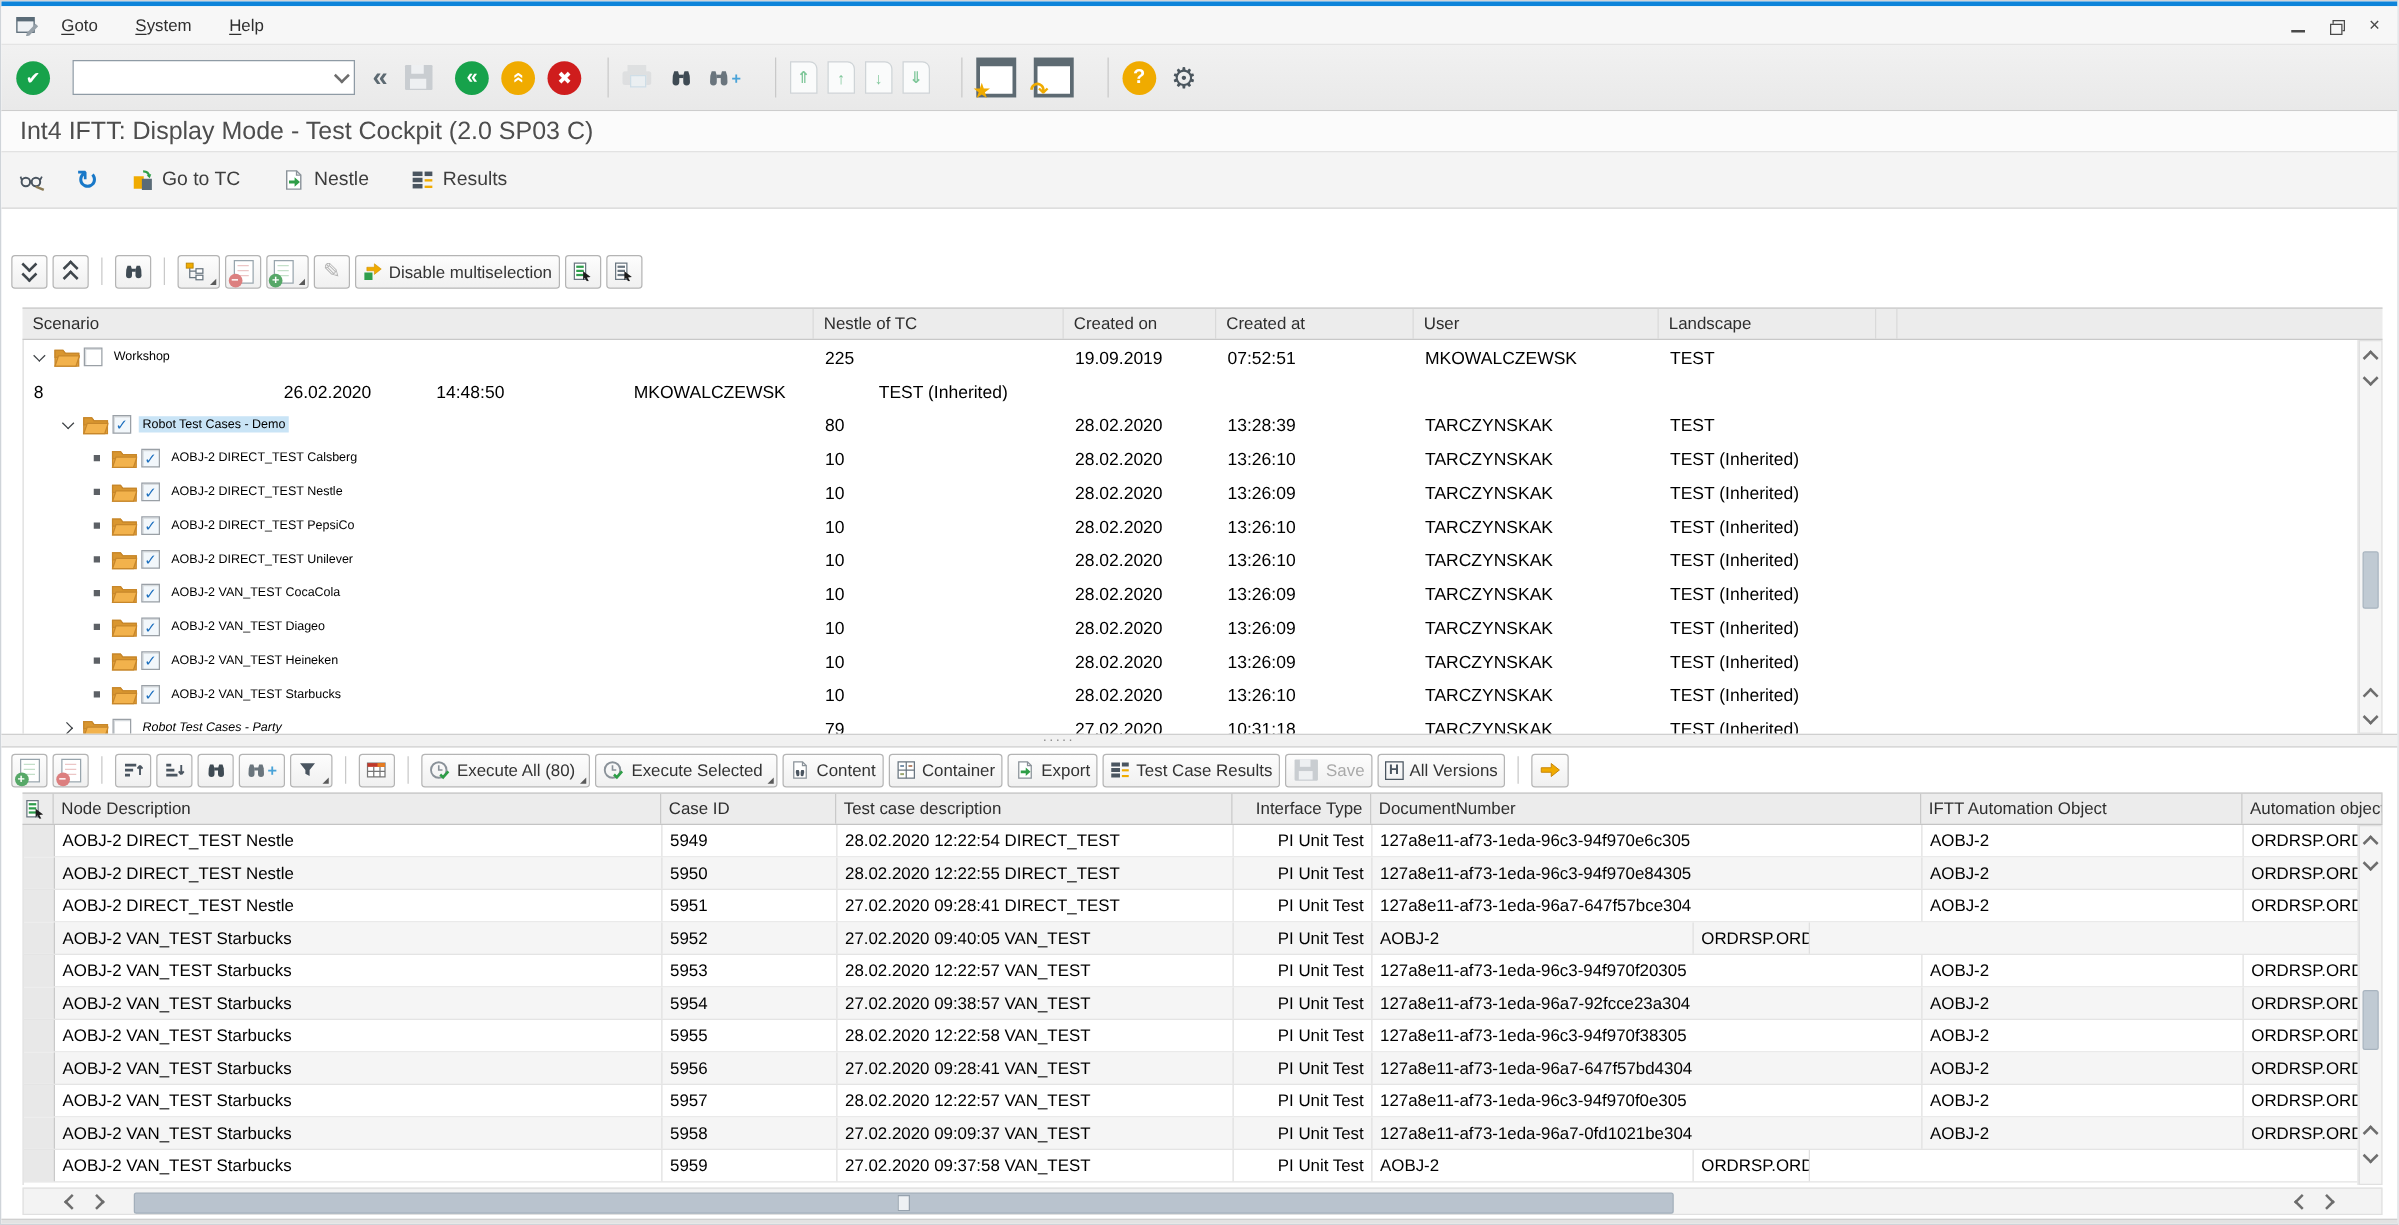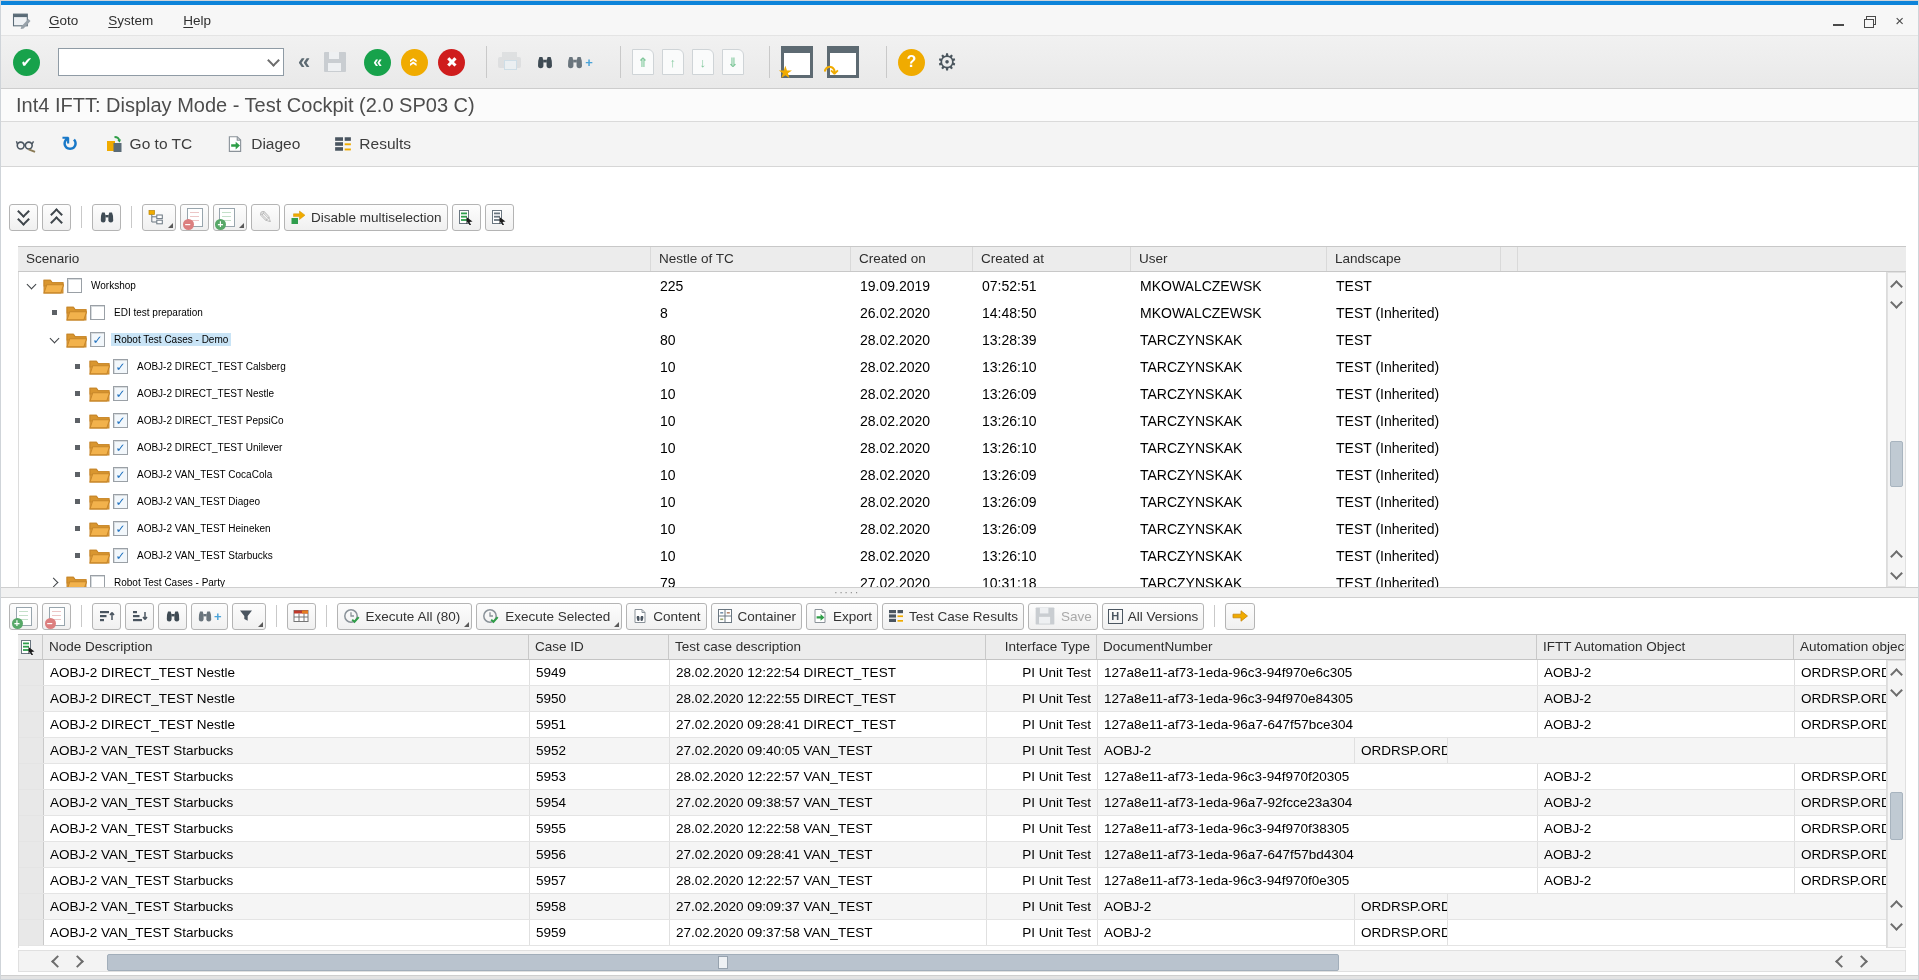--- a/index.html
+++ b/index.html
@@ -333,21 +333,21 @@
     <span class="appbtn">
       <svg class="icon18">
           <use href="#i-gototc"></use>
         </svg>
       <span>Go to TC</span>
     </span>
     <span class="appbtn">
       <svg class="icon18">
           <use href="#i-docarrow"></use>
         </svg>
-      <span>Diageo</span>
+      <span>Nestle</span>
     </span>
     <span class="appbtn">
       <svg class="icon18">
           <use href="#i-results"></use>
         </svg>
       <span>Results</span>
     </span>
   </div>
 
   <div class="abs tree-toolbar">
@@ -432,30 +432,20 @@
       <span class="cbx"></span>
       <span class="tlabel">Workshop</span>
     </div>
     <div class="cell w-num">225</div>
     <div class="cell w-con">19.09.2019</div>
     <div class="cell w-cat">07:52:51</div>
     <div class="cell w-usr">MKOWALCZEWSK</div>
     <div class="cell w-lnd">TEST</div>
   </div>
       <div class="trow">
-    <div class="c-scenario w-scn" style="padding-left: 28px;">
-      <span class="expander leaf"></span>
-      <span class="folder">
-            <svg class="folder-svg" width="21" height="17">
-              <use href="#i-folder"></use>
-            </svg>
-          </span>
-      <span class="cbx"></span>
-      <span class="tlabel">EDI test preparation</span>
-    </div>
     <div class="cell w-num">8</div>
     <div class="cell w-con">26.02.2020</div>
     <div class="cell w-cat">14:48:50</div>
     <div class="cell w-usr">MKOWALCZEWSK</div>
     <div class="cell w-lnd">TEST (Inherited)</div>
   </div>
       <div class="trow">
     <div class="c-scenario w-scn" style="padding-left: 28px;">
       <span class="expander open"></span>
       <span class="folder open">
@@ -602,21 +592,21 @@
       <span class="cbx checked">✓</span>
       <span class="tlabel">AOBJ-2 VAN_TEST Starbucks</span>
     </div>
     <div class="cell w-num">10</div>
     <div class="cell w-con">28.02.2020</div>
     <div class="cell w-cat">13:26:10</div>
     <div class="cell w-usr">TARCZYNSKAK</div>
     <div class="cell w-lnd">TEST (Inherited)</div>
   </div>
       <div class="trow">
-    <div class="c-scenario w-scn" style="padding-left: 28px;">
+    <div class="c-scenario w-scn" style="padding-left: 28px; font-style: italic;">
       <span class="expander closed"></span>
       <span class="folder">
             <svg class="folder-svg" width="21" height="17">
               <use href="#i-folder"></use>
             </svg>
           </span>
       <span class="cbx"></span>
       <span class="tlabel">Robot Test Cases - Party</span>
     </div>
     <div class="cell w-num">79</div>
@@ -855,20 +845,21 @@
     <span class="gc g-doc">127a8e11-af73-1eda-96c3-94f970f0e305</span>
     <span class="gc g-ift">AOBJ-2</span>
     <span class="gc g-aut">ORDRSP.ORDE</span>
   </div>
       <div class="grow">
     <span class="gc g-sel selc"></span>
     <span class="gc g-node">AOBJ-2 VAN_TEST Starbucks</span>
     <span class="gc g-case">5958</span>
     <span class="gc g-desc">27.02.2020 09:09:37 VAN_TEST</span>
     <span class="gc g-ity right">PI Unit Test</span>
+    <span class="gc g-doc">127a8e11-af73-1eda-96a7-0fd1021be304</span>
     <span class="gc g-ift">AOBJ-2</span>
     <span class="gc g-aut">ORDRSP.ORDE</span>
   </div>
       <div class="grow">
     <span class="gc g-sel selc"></span>
     <span class="gc g-node">AOBJ-2 VAN_TEST Starbucks</span>
     <span class="gc g-case">5959</span>
     <span class="gc g-desc">27.02.2020 09:37:58 VAN_TEST</span>
     <span class="gc g-ity right">PI Unit Test</span>
     <span class="gc g-ift">AOBJ-2</span>

